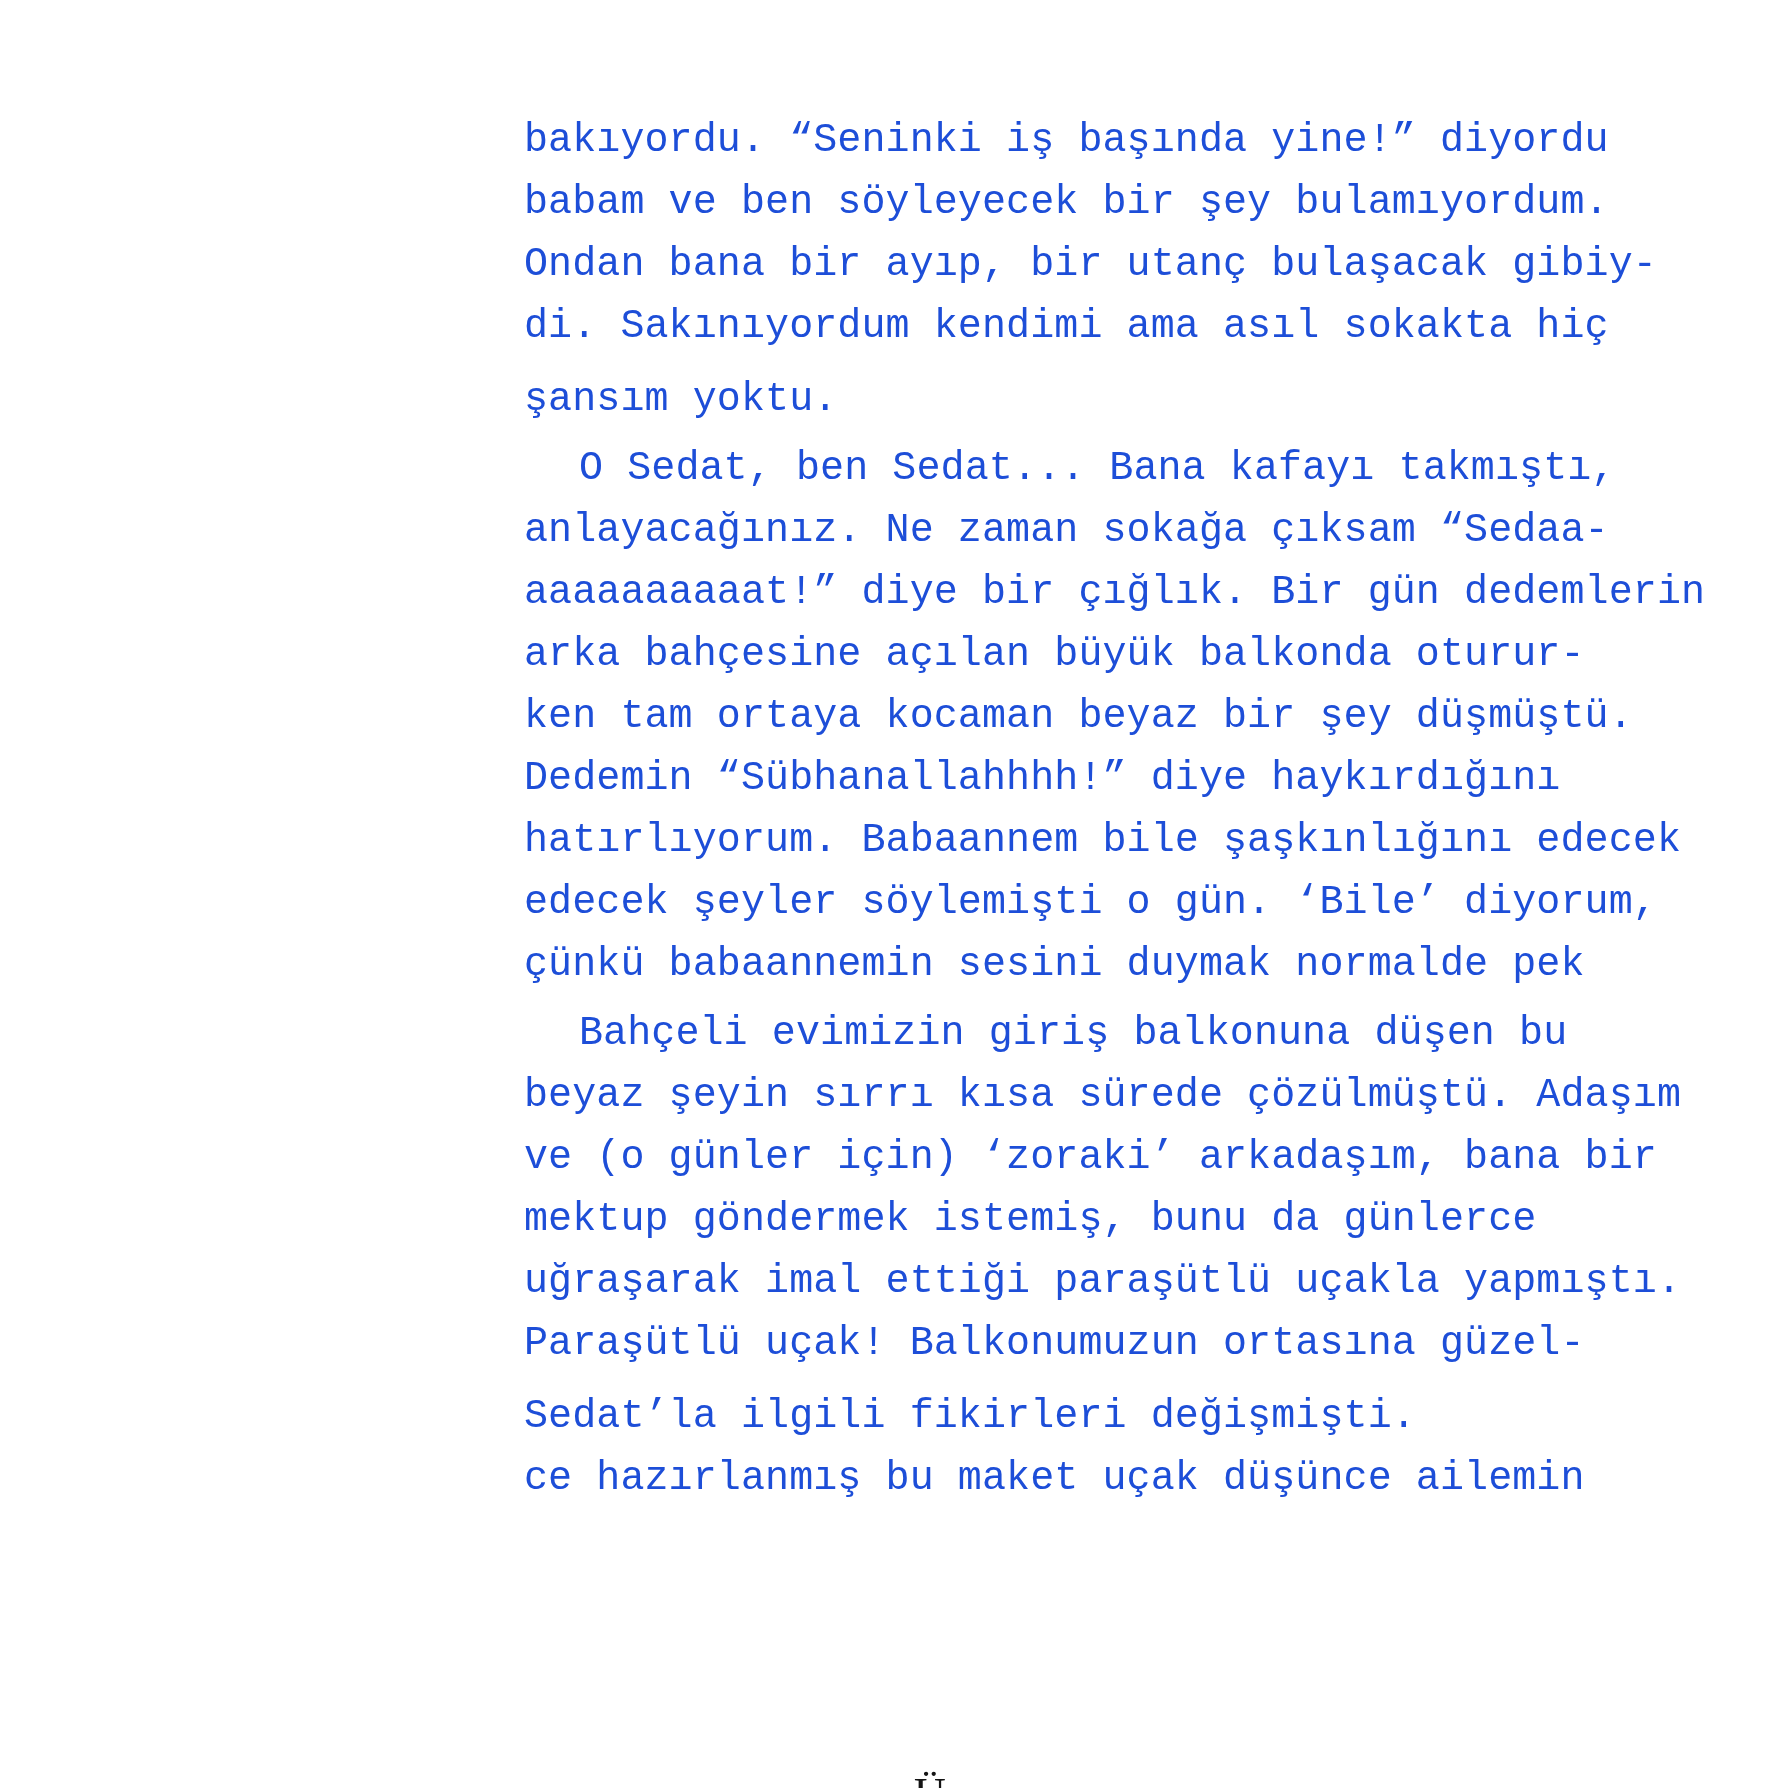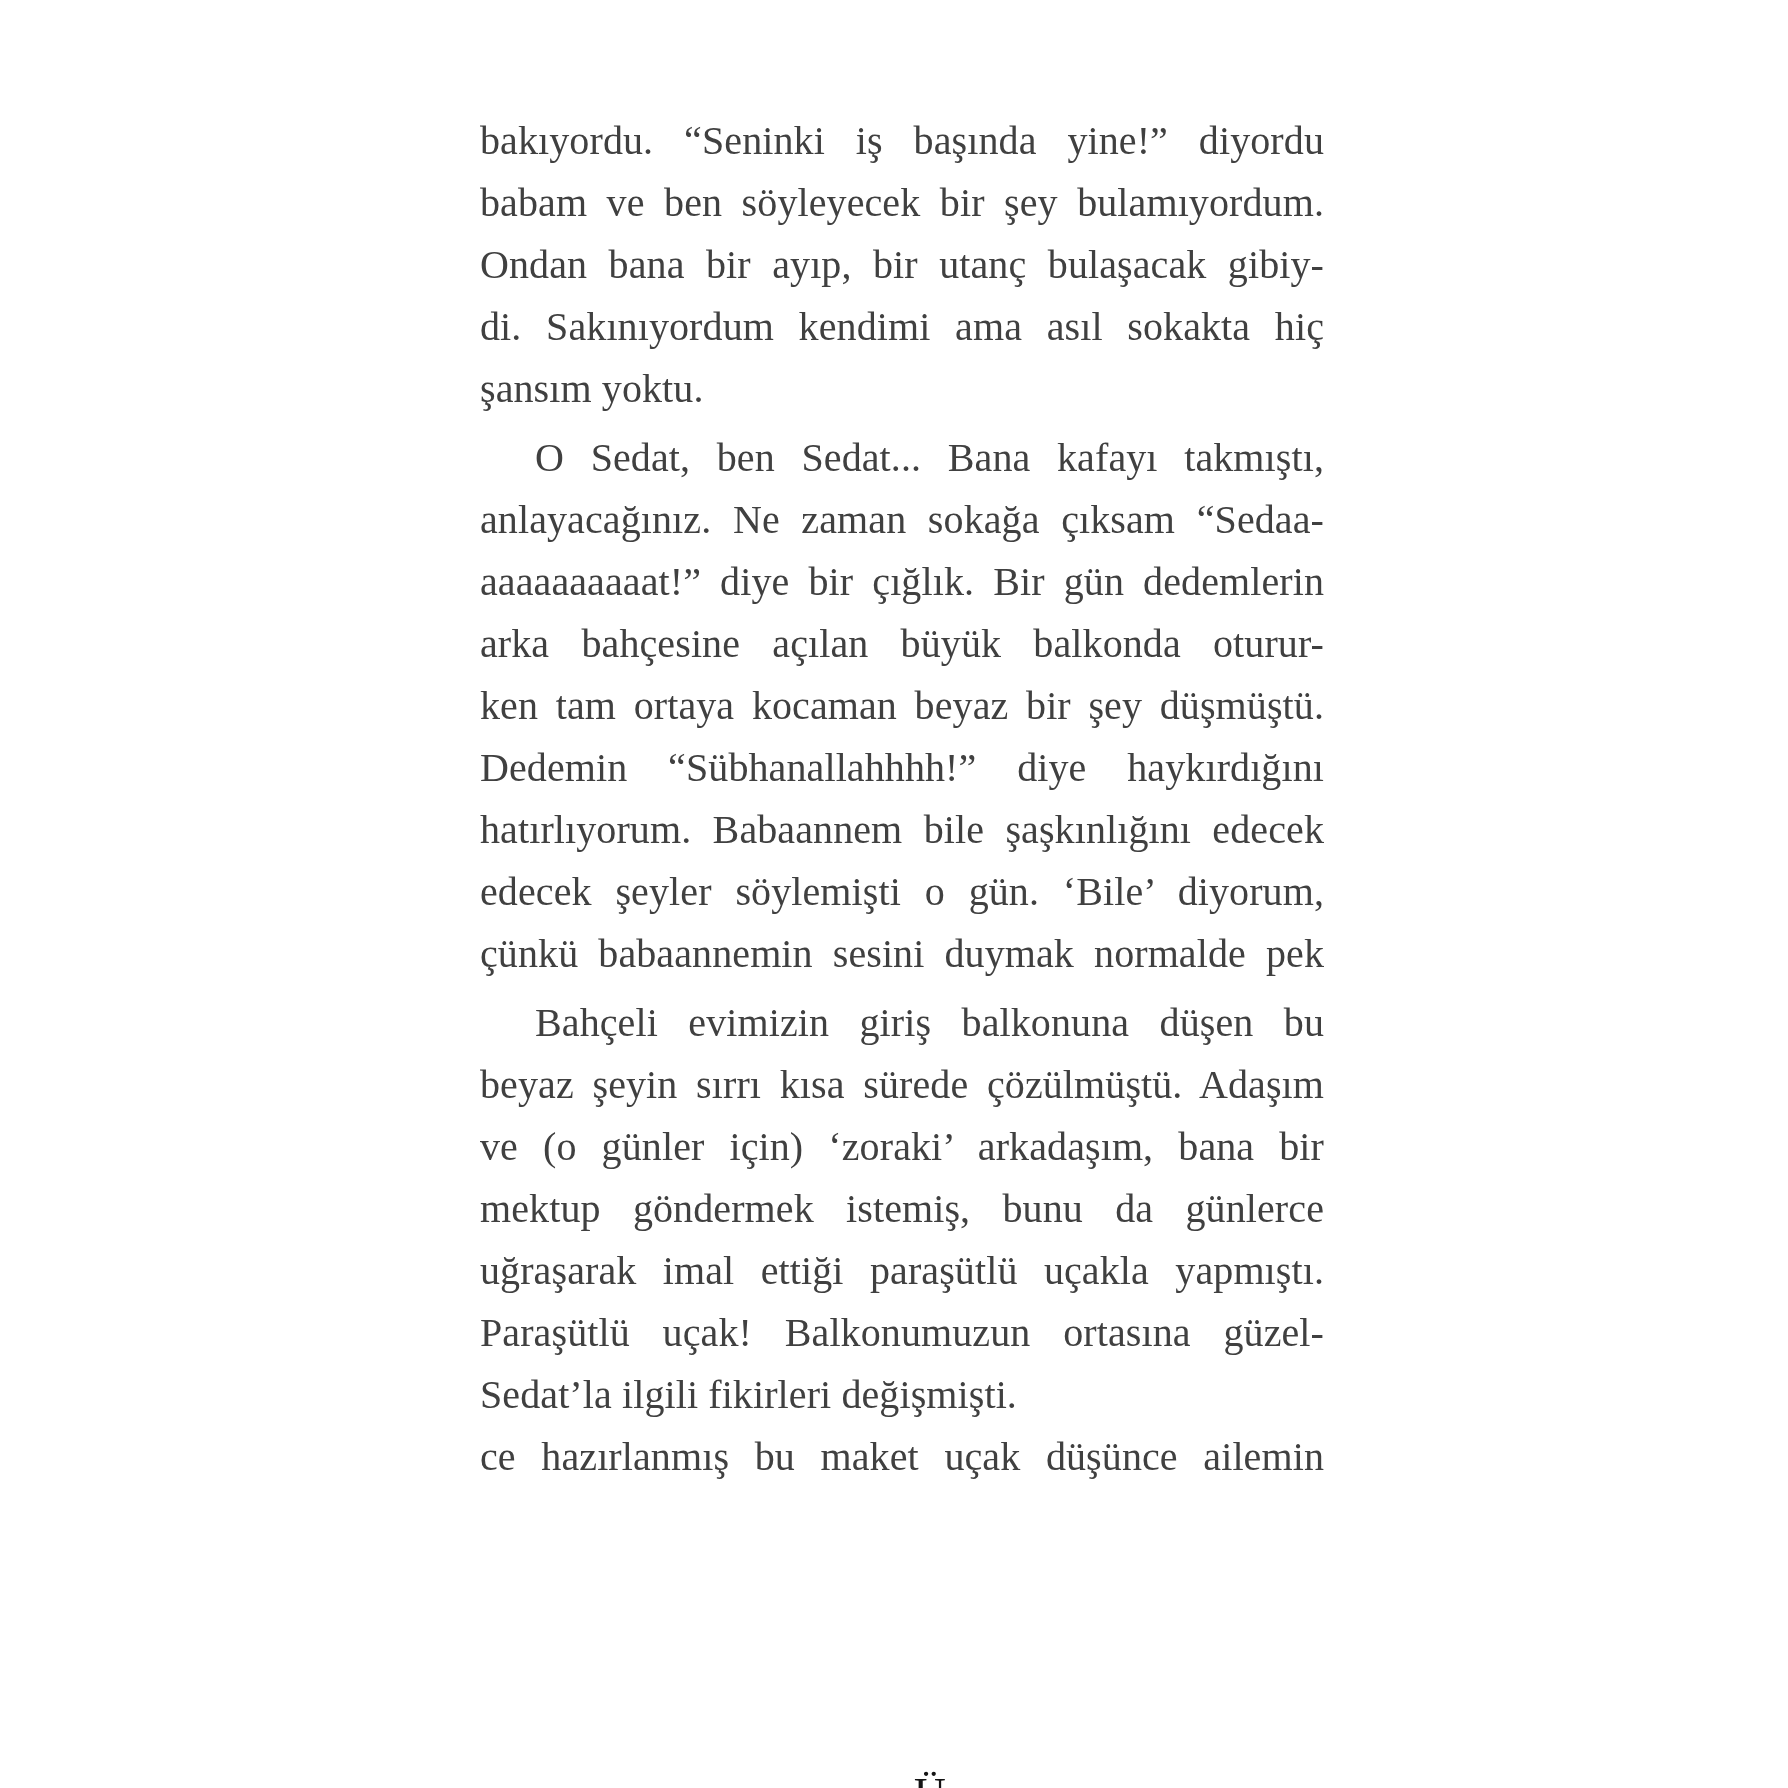--- a/index.html
+++ b/index.html
@@ -14,37 +14,39 @@
     background: #ffffff;
     font-family: "Liberation Serif", "DejaVu Serif", serif;
   }
   .page {
     position: absolute;
     inset: 0;
     background: #ffffff;
   }
   .text-block {
     position: absolute;
-    left: 480px;
+    left: 524px;
     top: 110px;
     width: 844px;
-    color: #404040;
+    color: #1d4ed8;
+    font-family: Liberation Mono, monospace;
   }
   .para { margin: 0; }
   .para + .para { margin-top: 7px; }
   .line {
     font-size: 40px;
     line-height: 62px;
     white-space: nowrap;
     text-align: justify;
     text-align-last: justify;
     letter-spacing: 0.1px;
   }
   .line.last {
     text-align-last: left;
+    margin-top: 11px;
   }
   .line.last.fill {
     text-align-last: justify;
   }
   .para.indent .line:first-child {
     text-indent: 55px;
   }
   .footer-glyph {
     position: absolute;
     left: 508px;

